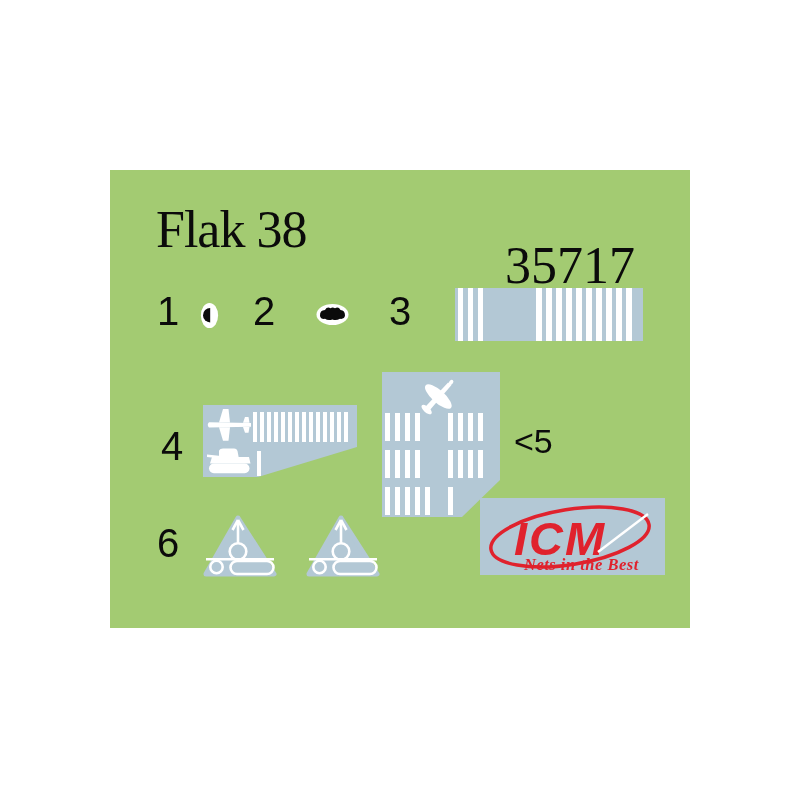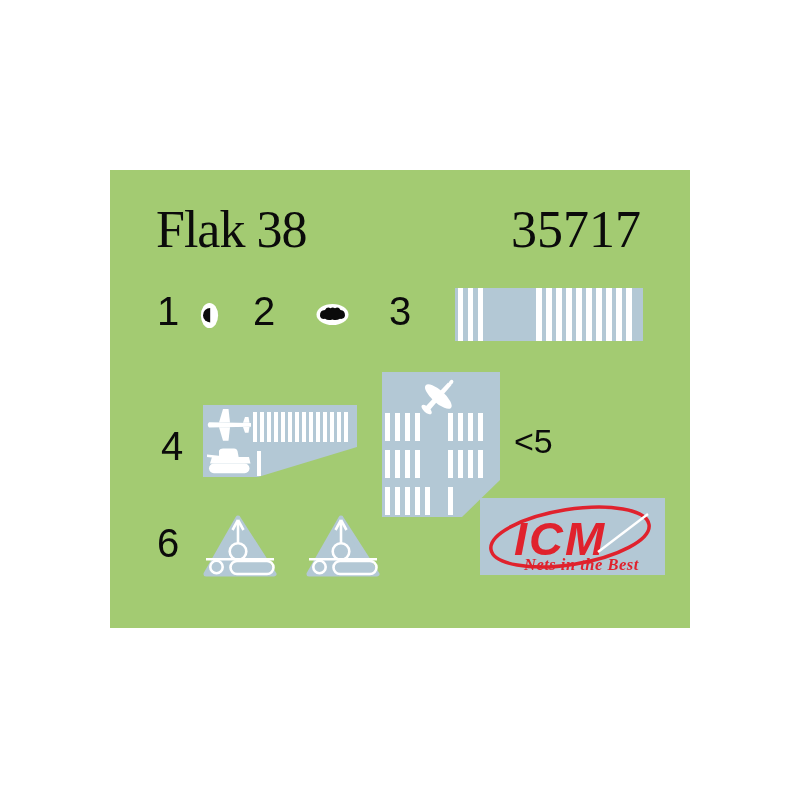--- a/index.html
+++ b/index.html
@@ -11,21 +11,21 @@
   .sheet{
     position:absolute;left:110px;top:170px;width:580px;height:458px;
     background:var(--sheet-green,#a3cb72);
   }
   .serif-title{
     position:absolute;top:34px;line-height:1;
     font-family:"Liberation Serif", serif;font-weight:normal;font-size:52px;
     color:var(--ink-black,#0b0b0b);letter-spacing:-1px;white-space:nowrap;
   }
   .title-left{left:46px;}
-  .kit-right{right:49px;letter-spacing:0;}
+  .kit-right{right:55px;letter-spacing:0;margin-top:36px;}
   .num{
     position:absolute;line-height:1;font-size:40px;
     color:var(--ink-black,#0b0b0b);white-space:nowrap;
   }
   .n1{left:47px;top:121px;}
   .n2{left:143px;top:121px;}
   .n3{left:279px;top:121px;}
   .n4{left:51px;top:256px;}
   .n5{left:404px;top:254px;font-size:34px;}
   .n6{left:47px;top:353px;}

